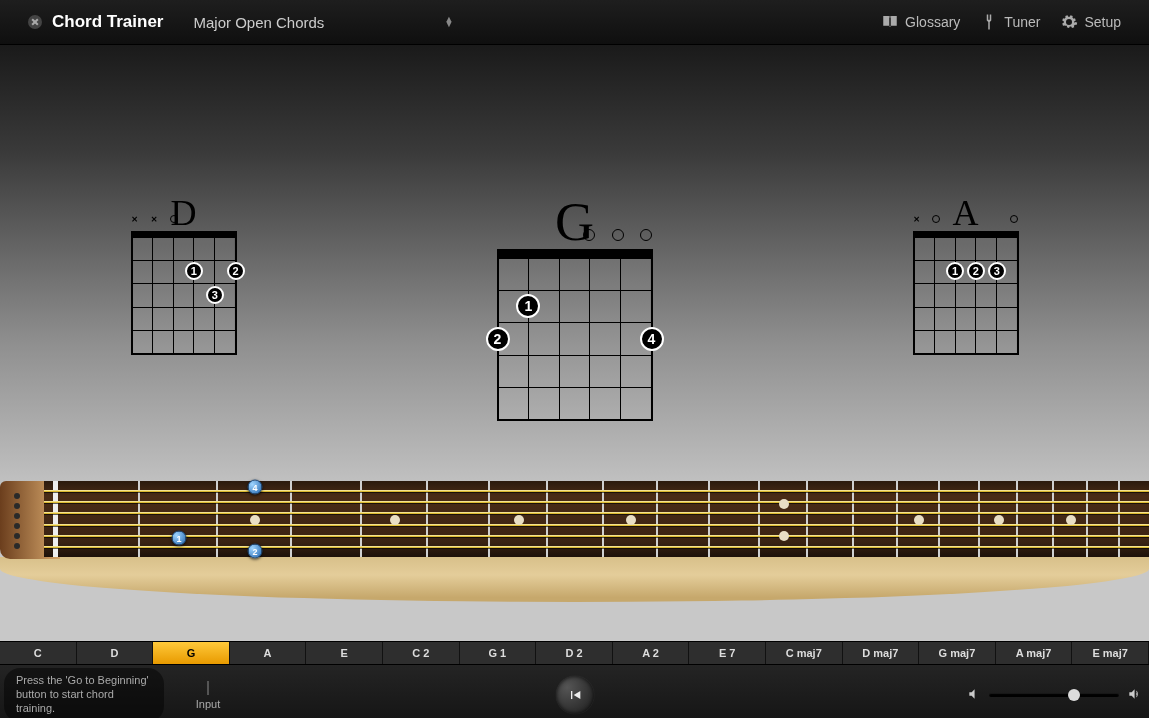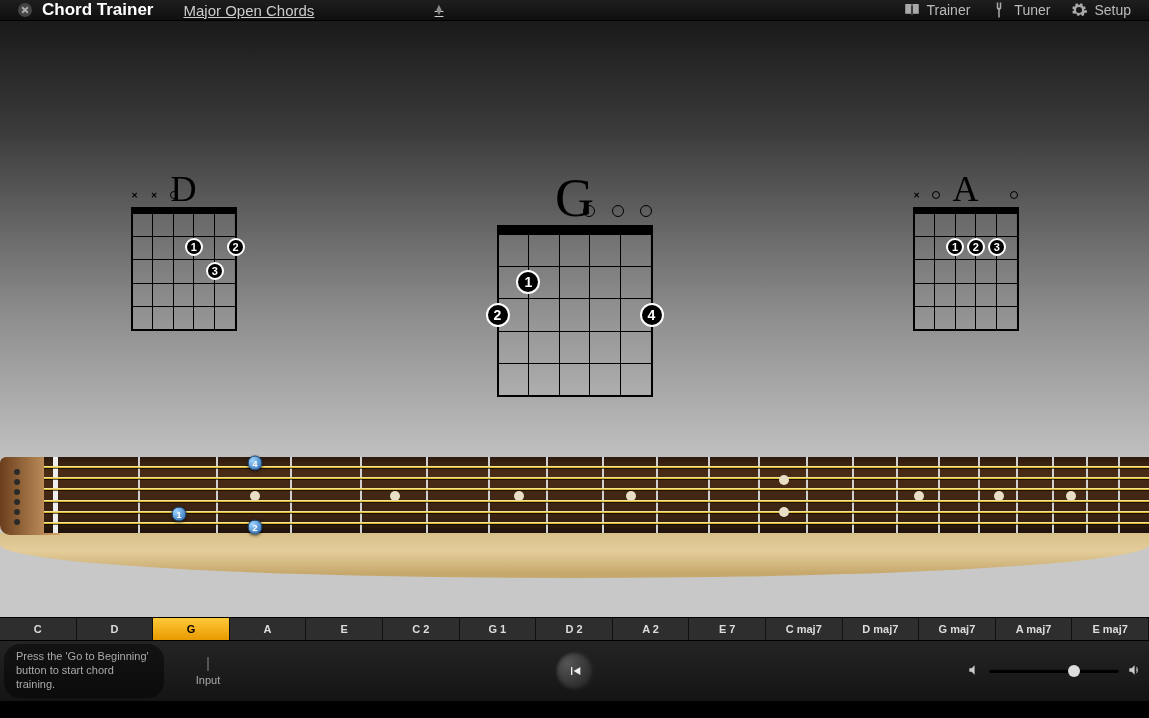--- a/index.html
+++ b/index.html
@@ -1,25 +1,25 @@
 <!DOCTYPE html>
 <html><head>
 <meta charset="utf-8">
 <style>
 * { margin: 0; padding: 0; box-sizing: border-box; }
 html, body { width: 1149px; height: 718px; overflow: hidden; font-family: -apple-system, Helvetica, Arial, sans-serif; background: #000; }
 
 
-.topbar { height: 21px; background: linear-gradient(#1e1e1e, #0f0f0f); display: flex; align-items: center; padding: 0 18px; color: #ddd; border-bottom: 1px solid #000; }
+.topbar { height: 45px; background: linear-gradient(#1e1e1e, #0f0f0f); display: flex; align-items: center; padding: 0 28px; color: #ddd; border-bottom: 1px solid #000; }
 .topbar .close-icon { width: 14px; height: 14px; margin-right: 10px; border-radius: 50%; background: #444; position: relative; cursor: pointer; }
 .topbar .close-icon::before, .topbar .close-icon::after { content: ""; position: absolute; left: 3px; top: 6px; width: 8px; height: 2px; background: #aaa; }
 .topbar .close-icon::before { transform: rotate(45deg); }
 .topbar .close-icon::after  { transform: rotate(-45deg); }
 .topbar .title { font-weight: 700; font-size: 17px; color: #fff; margin-right: 30px; }
-.topbar .lesson-select { font-size: 15px; color: #ccc; display: flex; align-items: center; cursor: pointer; width: 260px; text-decoration: underline; }
+.topbar .lesson-select { font-size: 15px; color: #ccc; display: flex; align-items: center; cursor: pointer; width: 260px; }
 .topbar .lesson-select .arrows { margin-left: auto; font-size: 9px; line-height: 5px; color: #888; }
 .topbar .spacer { flex: 1; }
 .topbar .tool { display: flex; align-items: center; margin-left: 20px; color: #bbb; font-size: 14px; cursor: pointer; }
 .topbar .tool svg { width: 18px; height: 18px; margin-right: 6px; fill: #aaa; }
 
 
 .stage { position: relative; height: 596px; background: linear-gradient(180deg, #1a1a1a 0%, #3a3a3a 18%, #8f8f8f 50%, #c8c8c8 77%); overflow: hidden; }
 
 .chords-row { position: absolute; top: 150px; left: 0; right: 0; display: flex; justify-content: center; align-items: flex-start; gap: 260px; }
 
@@ -93,21 +93,21 @@
   <div class="title">Chord Trainer</div>
   <div class="lesson-select">
     <span>Major Open Chords</span>
     <span class="arrows">▲<br>▼</span>
   </div>
   <div class="spacer"></div>
   <div class="tool">
     <svg viewBox="0 0 24 24">
         <path d="M3 4h7a3 3 0 013 3v12a2 2 0 00-2-2H3V4zm18 0h-7a3 3 0 00-3 3v12a2 2 0 012-2h8V4z"></path>
       </svg>
-    <span>Trainer</span>
+    <span>Glossary</span>
   </div>
   <div class="tool">
     <svg viewBox="0 0 24 24">
         <path d="M9 2v8l2 2v10h2V12l2-2V2h-2v7h-2V2H9z"></path>
       </svg>
     <span>Tuner</span>
   </div>
   <div class="tool">
     <svg viewBox="0 0 24 24">
         <path d="M12 8a4 4 0 100 8 4 4 0 000-8zm9 4l2 1-1 3-2-.5a8 8 0 01-1.5 1.5l.5 2-3 1-1-2h-2l-1 2-3-1 .5-2A8 8 0 016 16.5L4 17l-1-3 2-1v-2L3 10l1-3 2 .5A8 8 0 017.5 6L7 4l3-1 1 2h2l1-2 3 1-.5 2c.6.4 1.1 1 1.5 1.5L20 7l1 3-2 1v2z"></path>

